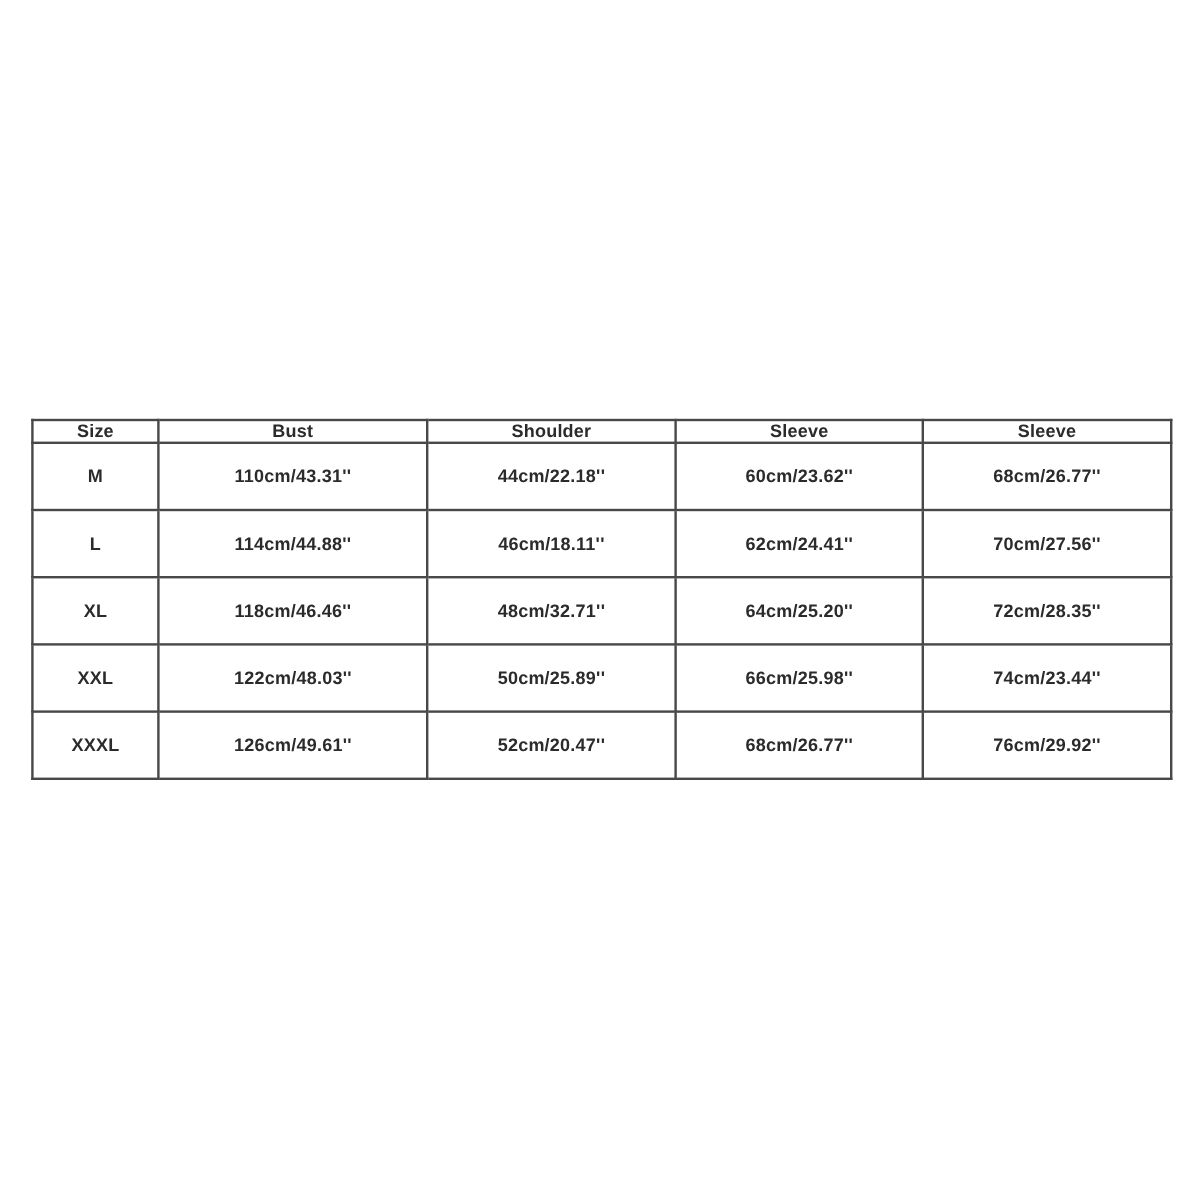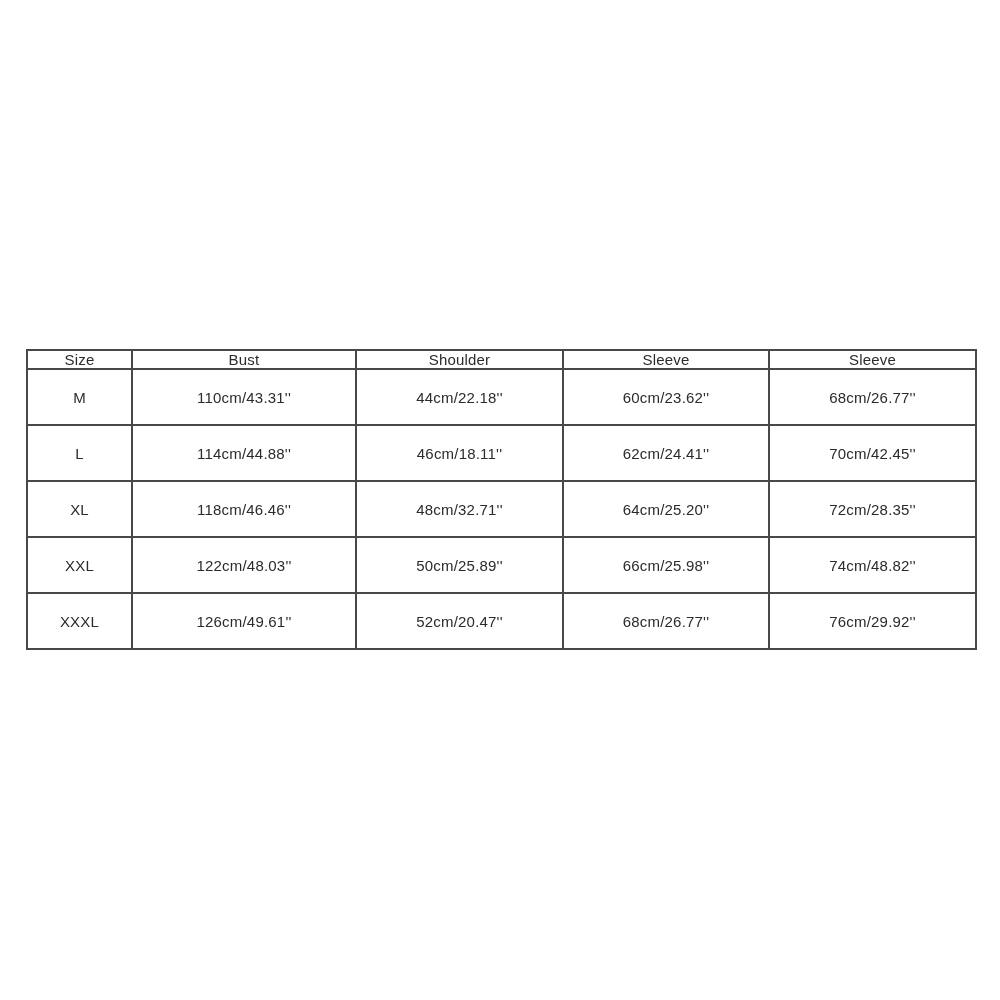--- a/index.html
+++ b/index.html
@@ -26,21 +26,21 @@
     height: 100%;
     border-collapse: collapse;
     table-layout: fixed;
   }
   table.size-chart th,
   table.size-chart td {
     border: 2px solid #484848;
     text-align: center;
     vertical-align: middle;
     font-family: "Liberation Sans", sans-serif;
-    font-weight: normal;
+    font-weight: bold;
     font-size: 15px;
     color: #2b2b2b;
     padding: 0;
     letter-spacing: 0.2px;
   }
 </style>
 </head>
 <body>
 
 <div class="page">
@@ -68,35 +68,35 @@
             <td>110cm/43.31''</td>
             <td>44cm/22.18''</td>
             <td>60cm/23.62''</td>
             <td>68cm/26.77''</td>
           </tr>
           <tr>
             <td>L</td>
             <td>114cm/44.88''</td>
             <td>46cm/18.11''</td>
             <td>62cm/24.41''</td>
-            <td>70cm/42.45''</td>
+            <td>70cm/27.56''</td>
           </tr>
           <tr>
             <td>XL</td>
             <td>118cm/46.46''</td>
             <td>48cm/32.71''</td>
             <td>64cm/25.20''</td>
             <td>72cm/28.35''</td>
           </tr>
           <tr>
             <td>XXL</td>
             <td>122cm/48.03''</td>
             <td>50cm/25.89''</td>
             <td>66cm/25.98''</td>
-            <td>74cm/48.82''</td>
+            <td>74cm/23.44''</td>
           </tr>
           <tr>
             <td>XXXL</td>
             <td>126cm/49.61''</td>
             <td>52cm/20.47''</td>
             <td>68cm/26.77''</td>
             <td>76cm/29.92''</td>
           </tr>
         </tbody>
     </table>

